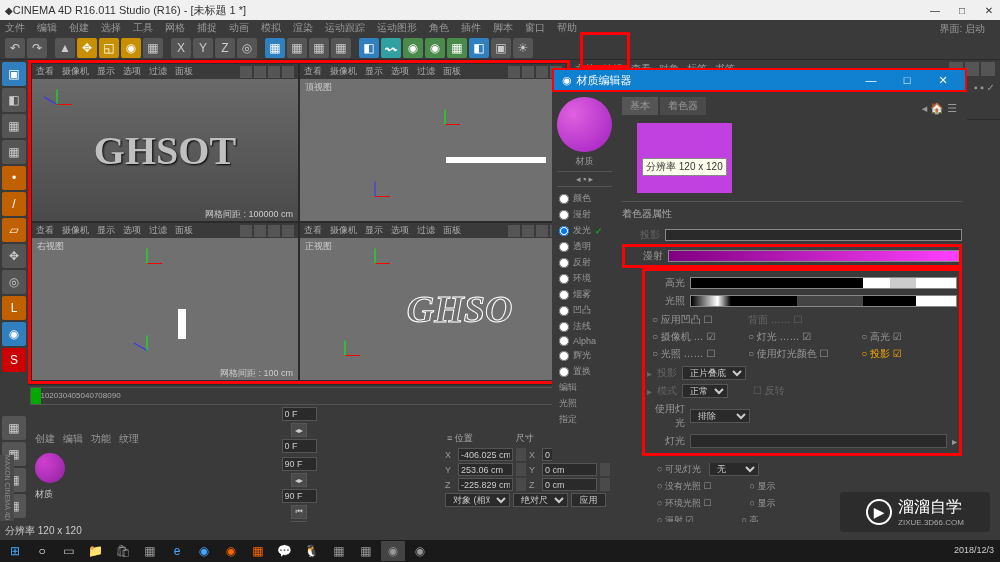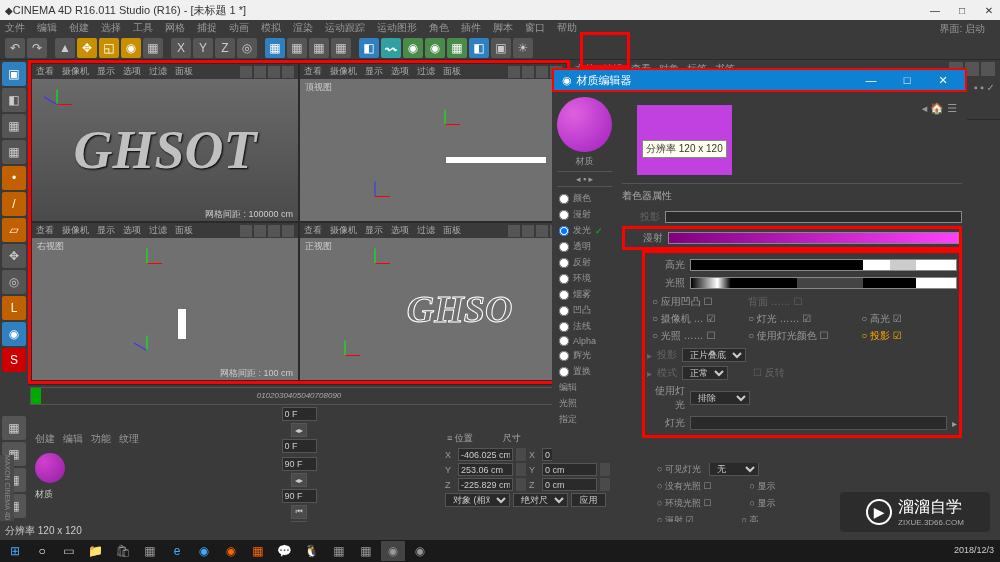--- a/index.html
+++ b/index.html
@@ -24,21 +24,21 @@
 .left-tools{width:28px;background:#3a3a3a;display:flex;flex-direction:column;gap:2px;padding:2px;}
 .lt-icon{width:24px;height:24px;display:flex;align-items:center;justify-content:center;border-radius:2px;font-size:12px;}
 .viewport-area{flex:1;display:flex;flex-direction:column;}
 .viewports{display:grid;grid-template-columns:1fr 1fr;grid-template-rows:1fr 1fr;height:324px;border:3px solid red;position:relative;}
 .vp{background:#5a5a5a;border:1px solid #2a2a2a;position:relative;overflow:hidden;}
 .vp-header{height:15px;background:#3a3a3a;display:flex;gap:8px;padding:0 4px;align-items:center;font-size:9px;color:#aaa;}
 .vp-header .vp-controls{margin-left:auto;display:flex;gap:2px;}
 .vp-header .vp-controls span{width:12px;height:12px;background:#555;display:inline-block;}
 .vp-label{position:absolute;top:17px;left:5px;font-size:9px;color:#ccc;}
 .vp-content{position:absolute;top:15px;left:0;right:0;bottom:0;}
-.ghost-text{font-family:Georgia,serif;font-style:italic;font-weight:bold;font-size:54px;color:#c0c0c0;text-shadow:1px 1px 2px #000;position:absolute;top:50%;left:50%;transform:translate(-50%,-50%);}
+.ghost-text{font-family:Georgia,serif;font-weight:bold;font-size:40px;color:#c0c0c0;text-shadow:1px 1px 2px #000;position:absolute;top:50%;left:50%;transform:translate(-50%,-50%);}
 .ghost-outline{font-family:Georgia,serif;font-style:italic;font-weight:bold;font-size:38px;color:transparent;-webkit-text-stroke:1px #fff;position:absolute;top:50%;left:60%;transform:translate(-50%,-50%);}
 .vp-footer{position:absolute;bottom:0;right:5px;font-size:9px;color:#ccc;}
 .axis-gizmo{position:absolute;width:30px;height:30px;}
 .axis-gizmo .ax{position:absolute;width:15px;height:1px;left:15px;top:15px;transform-origin:left center;}
 .ax-x{background:red;}
 .ax-y{background:#0f0;transform:rotate(-90deg);}
 .ax-z{background:#33f;transform:rotate(-150deg);}
 .timeline{height:40px;background:#3a3a3a;padding:2px;border-top:1px solid #2a2a2a;}
 .tl-ruler{height:18px;background:linear-gradient(to right,#3a3a3a,#3a3a3a);display:flex;font-size:8px;color:#aaa;position:relative;border:1px solid #555;}
 .tl-marker{position:absolute;left:0;width:10px;height:100%;background:#0a0;}
@@ -74,21 +74,21 @@
 .prop-section{font-size:10px;color:#aaa;padding:5px 0;border-top:1px solid #555;}
 .prop-row{display:flex;align-items:center;gap:5px;padding:2px 0;font-size:10px;}
 .prop-row .label{width:38px;text-align:right;}
 .grad-bar{flex:1;height:12px;background:linear-gradient(to right,#800080,#ff40ff);position:relative;border:1px solid #888;}
 .grad-bar.bw{background:linear-gradient(to right,#000 0%,#000 65%,#fff 65%,#fff 75%,#ccc 75%,#ccc 85%,#fff 85%);}
 .grad-bar.bw2{background:linear-gradient(to right,#000 0%,#fff 10%,#000 15%,#000 40%,#444 40%,#444 65%,#000 65%,#000 85%,#fff 85%);}
 .red-box{border:3px solid red;}
 .prop-grid{display:grid;grid-template-columns:auto auto auto auto;gap:3px 15px;font-size:10px;padding:3px 5px;}
 .prop-select{background:#2a2a2a;color:#ccc;border:1px solid #555;font-size:9px;padding:0 3px;height:14px;}
 .coords-panel{position:absolute;left:442px;top:430px;width:205px;height:90px;background:#3a3a3a;font-size:9px;}
-.coords-header{display:flex;padding:2px 5px;gap:30px;color:#aaa;}
+.coords-header{display:flex;padding:2px 5px;gap:43px;color:#aaa;}
 .coords-row{display:flex;align-items:center;gap:3px;padding:1px 3px;}
 .coords-row .lbl{width:10px;}
 .coords-input{width:55px;height:13px;background:#2a2a2a;color:#ccc;border:1px solid #555;font-size:9px;padding:0 2px;}
 .coords-btn{width:10px;height:13px;background:#4a4a4a;display:inline-block;}
 .attrs-panel{position:absolute;left:652px;top:460px;width:345px;height:60px;background:#3a3a3a;font-size:9px;}
 .attrs-row{display:flex;gap:8px;padding:2px 5px;align-items:center;}
 .statusbar{position:absolute;bottom:22px;left:0;right:0;height:18px;background:#3a3a3a;padding:0 5px;display:flex;align-items:center;font-size:10px;color:#ccc;}
 .taskbar{position:absolute;bottom:0;left:0;right:0;height:22px;background:#1a1a1a;display:flex;align-items:center;padding:0 3px;gap:3px;}
 .tb-item{width:24px;height:20px;display:flex;align-items:center;justify-content:center;font-size:12px;}
 .tb-time{margin-left:auto;color:#ccc;font-size:9px;text-align:right;line-height:1.1;padding-right:3px;}
@@ -302,21 +302,21 @@
               <div class="ax ax-x"></div>
               <div class="ax ax-y"></div>
             </div>
         </div>
       </div>
     </div>
 
     <div class="timeline">
       <div class="tl-ruler">
         <div class="tl-marker"></div>
-        <div style="display:flex;width:100%;justify-content:center;padding:3px 5px;font-style:italic;">
+        <div style="display:flex;width:100%;justify-content:flex-start;padding:3px 5px;">
           <span>0</span>
           <span>10</span>
           <span>20</span>
           <span>30</span>
           <span>40</span>
           <span>50</span>
           <span>40</span>
           <span>70</span>
           <span>80</span>
           <span>90</span>
@@ -441,20 +441,24 @@
             <span>光照</span>
           </div>
         <div class="matedit-chk">
             <span>指定</span>
           </div>
       </div>
     </div>
     <div class="matedit-right">
       <div style="display:flex;gap:10px;align-items:flex-start;">
           <div style="display:flex;flex-direction:column;">
+            <div class="matedit-tabs">
+              <div class="matedit-tab">基本</div>
+              <div class="matedit-tab active">着色器</div>
+            </div>
             <div class="swatch-big">
               <div class="swatch-tooltip">分辨率 120 x 120</div>
             </div>
           </div>
           <div style="margin-left:auto;font-size:11px;padding:5px">◂ 🏠 ☰</div>
       </div>
       <div class="prop-section">着色器属性</div>
       <div class="prop-row">
         <span class="label" style="color:#666">投影</span>
         <div class="grad-bar" style="background:#2a2a2a"></div>

